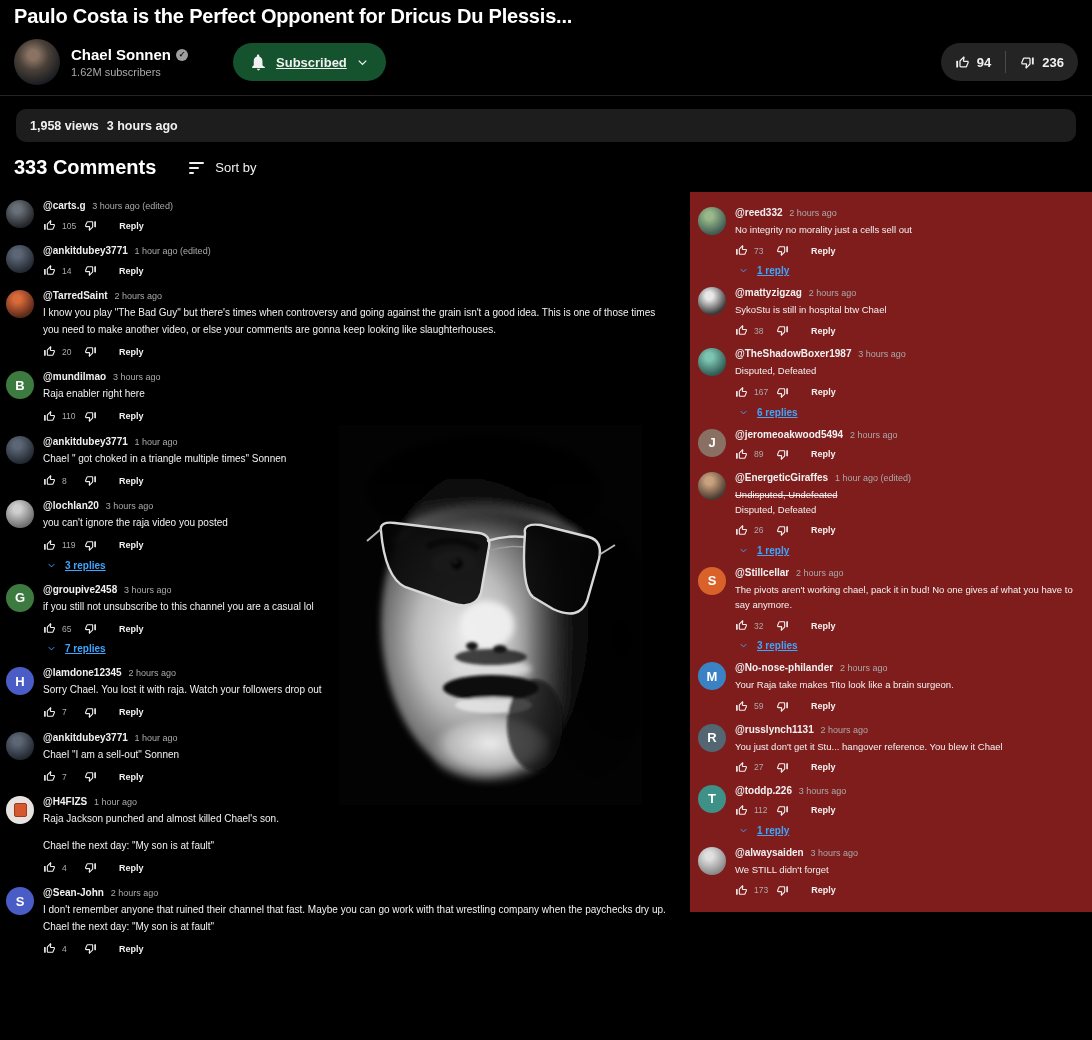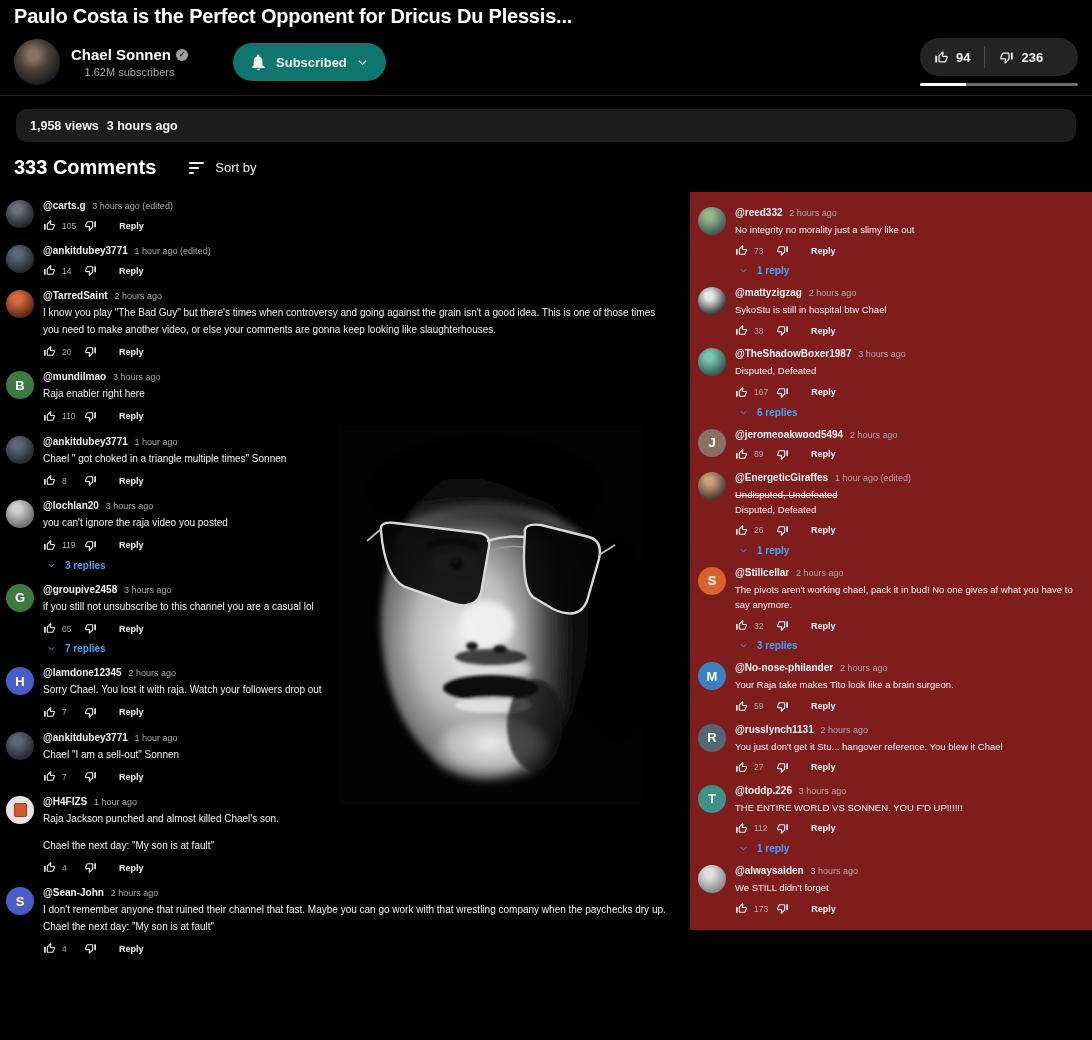--- a/index.html
+++ b/index.html
@@ -5,31 +5,31 @@
   * { margin:0; padding:0; box-sizing:border-box; }
   html,body { background:#000; }
   body { width:1092px; height:1040px; font-family:"Liberation Sans", sans-serif; color:#f1f1f1; }
   .page { position:relative; width:1092px; height:1036px; background:#000; overflow:hidden; }
 
   
   .video-title { position:absolute; top:5px; left:14px; font-size:20px; font-weight:700; letter-spacing:-0.2px; color:#fff; }
   .channel-row { position:absolute; top:38px; left:14px; right:14px; height:48px; display:flex; align-items:center; }
   .channel-avatar { width:46px; height:46px; border-radius:50%; flex:none;
       background: radial-gradient(circle at 42% 35%, #8a7363 12%, #4a4038 38%, #15191f 78%); }
-  .channel-meta { margin-left:11px;text-align:center; }
+  .channel-meta { margin-left:11px; }
   .channel-name-row { font-size:15px; font-weight:700; display:flex; align-items:center; gap:5px; color:#fff; }
   .verified-badge { width:12px; height:12px; border-radius:50%; background:#9e9e9e; color:#0f0f0f; font-size:8px;
       display:flex; align-items:center; justify-content:center; font-weight:700; }
   .subs { font-size:11px; color:#aaa; margin-top:3px; }
-  .subscribed-btn { margin-left:45px; height:38px; border-radius:19px; background:#0f766e; border:none; color:#f1f1f1;
+  .subscribed-btn { margin-left:45px; height:38px; border-radius:19px; background:#14532d; border:none; color:#f1f1f1;
       font-size:13px; font-weight:600; display:flex; align-items:center; gap:8px; padding:0 16px;
-      font-family:"Liberation Sans", sans-serif; cursor:pointer; }
+      font-family:"Liberation Sans", sans-serif; cursor:pointer;text-decoration:underline; }
   .bell-icon svg { width:19px; height:19px; fill:#f1f1f1; display:block; }
   .chev-icon svg { width:15px; height:15px; stroke:#f1f1f1; fill:none; stroke-width:2; display:block; }
-  .like-group { margin-left:auto; display:flex; flex-direction:column; width:158px;justify-content:flex-end; }
+  .like-group { margin-left:auto; display:flex; flex-direction:row; width:158px;justify-content:flex-end; }
   .like-pill { height:38px; border-radius:19px; background:#242424; display:flex; align-items:center; overflow:hidden; }
   .like-pill button { background:none; border:none; color:#f1f1f1; font-size:13px; font-weight:600; cursor:pointer;
       display:flex; align-items:center; gap:7px; padding:0 14px; height:100%; font-family:"Liberation Sans", sans-serif; }
   .thumbsvg { width:15px; height:15px; fill:#f1f1f1; display:block; }
   .pill-divider { width:1px; height:22px; background:#4a4a4a; flex:none; }
   .ratio-bar { margin-top:7px; height:3px; border-radius:2px; background:#6b6b6b; overflow:hidden; }
   .ratio-fill { height:100%; background:#fff; }
   .header-divider { position:absolute; top:95px; left:0; width:100%; height:1px; background:#242424; }
 
   
@@ -64,21 +64,21 @@
   .col.right .comment-text { font-size:9.5px; line-height:1.6; }
   .comment-text .strike { text-decoration:line-through; }
   .comment-text .line-gap { height:10px; }
   .comment-actions { display:flex; align-items:center; margin-top:7px; }
   .c-thumb { display:flex; align-items:center; cursor:pointer; }
   .c-thumb svg { width:13px; height:13px; fill:#f1f1f1; display:block; }
   .c-like-n { font-size:8.5px; color:#aaa; margin:0 0 0 6px; min-width:14px; }
   .c-dislike { margin-left:8px; }
   .reply-btn { font-size:9px; font-weight:700; color:#f1f1f1; margin-left:22px; cursor:pointer; }
   .replies-toggle { display:flex; align-items:center; gap:8px; color:#3ea6ff; font-size:10px; font-weight:700;
-      margin-top:8px; padding-left:3px; cursor:pointer; }
+      margin-top:8px; padding-left:3px; cursor:pointer;text-decoration:underline; }
   .replies-toggle svg { width:11px; height:11px; stroke:#3ea6ff; fill:none; stroke-width:2; display:block; }
 
   
   .video-frame { position:absolute; left:339px; top:425px; width:303px; height:380px; z-index:5; cursor:pointer; }
   .video-frame svg { display:block; width:100%; height:100%; }
 </style>
 </head>
 <body>
 
 <div class="page">
@@ -491,21 +491,21 @@
 </div>
     <div class="col right" id="right-col">
   <div class="comment">
     <div class="avatar" style="background: radial-gradient(circle at 40% 32%, rgb(154, 184, 138) 15%, rgb(63, 93, 82) 72%);"></div>
     <div class="comment-body">
       <div class="comment-head">
         <span class="c-author">@reed332</span>
         <span class="c-time">2 hours ago</span>
       </div>
       <div class="comment-text">
-              <div>No integrity no morality just a slimy like out</div>
+              <div>No integrity no morality just a cells sell out</div>
             </div>
       <div class="comment-actions">
         <span class="c-thumb">
           <svg viewBox="0 0 24 24">
                   <path d="M13.11 5.72l-.57 2.89c-.12.59.04 1.2.42 1.66.38.46.94.73 1.54.73H20v1.08L17.43 18H9.34c-.18 0-.34-.16-.34-.34V9.82l4.11-4.1M14 2L7.59 8.41C7.21 8.79 7 9.3 7 9.83v7.83C7 18.95 8.05 20 9.34 20h8.1c.71 0 1.36-.37 1.72-.97l2.67-6.15c.11-.25.17-.52.17-.8V11c0-1.1-.9-2-2-2h-5.5l.92-4.65c.05-.22.02-.46-.08-.66-.23-.45-.52-.86-.88-1.22L14 2zM4 9H2v11h2c.55 0 1-.45 1-1v-9c0-.55-.45-1-1-1z"></path>
                 </svg>
         </span>
         <span class="c-like-n">73</span>
         <span class="c-thumb c-dislike">
           <svg viewBox="0 0 24 24">
@@ -748,23 +748,20 @@
     </div>
   </div>
 
   <div class="comment">
     <div class="avatar" style="background: rgb(61, 145, 134);">T</div>
     <div class="comment-body">
       <div class="comment-head">
         <span class="c-author">@toddp.226</span>
         <span class="c-time">3 hours ago</span>
       </div>
-      <div class="comment-text">
-              <div>THE ENTIRE WORLD VS SONNEN.  YOU F'D UP!!!!!!</div>
-            </div>
       <div class="comment-actions">
         <span class="c-thumb">
           <svg viewBox="0 0 24 24">
                   <path d="M13.11 5.72l-.57 2.89c-.12.59.04 1.2.42 1.66.38.46.94.73 1.54.73H20v1.08L17.43 18H9.34c-.18 0-.34-.16-.34-.34V9.82l4.11-4.1M14 2L7.59 8.41C7.21 8.79 7 9.3 7 9.83v7.83C7 18.95 8.05 20 9.34 20h8.1c.71 0 1.36-.37 1.72-.97l2.67-6.15c.11-.25.17-.52.17-.8V11c0-1.1-.9-2-2-2h-5.5l.92-4.65c.05-.22.02-.46-.08-.66-.23-.45-.52-.86-.88-1.22L14 2zM4 9H2v11h2c.55 0 1-.45 1-1v-9c0-.55-.45-1-1-1z"></path>
                 </svg>
         </span>
         <span class="c-like-n">112</span>
         <span class="c-thumb c-dislike">
           <svg viewBox="0 0 24 24">
                   <g transform="rotate(180,12,12)">

